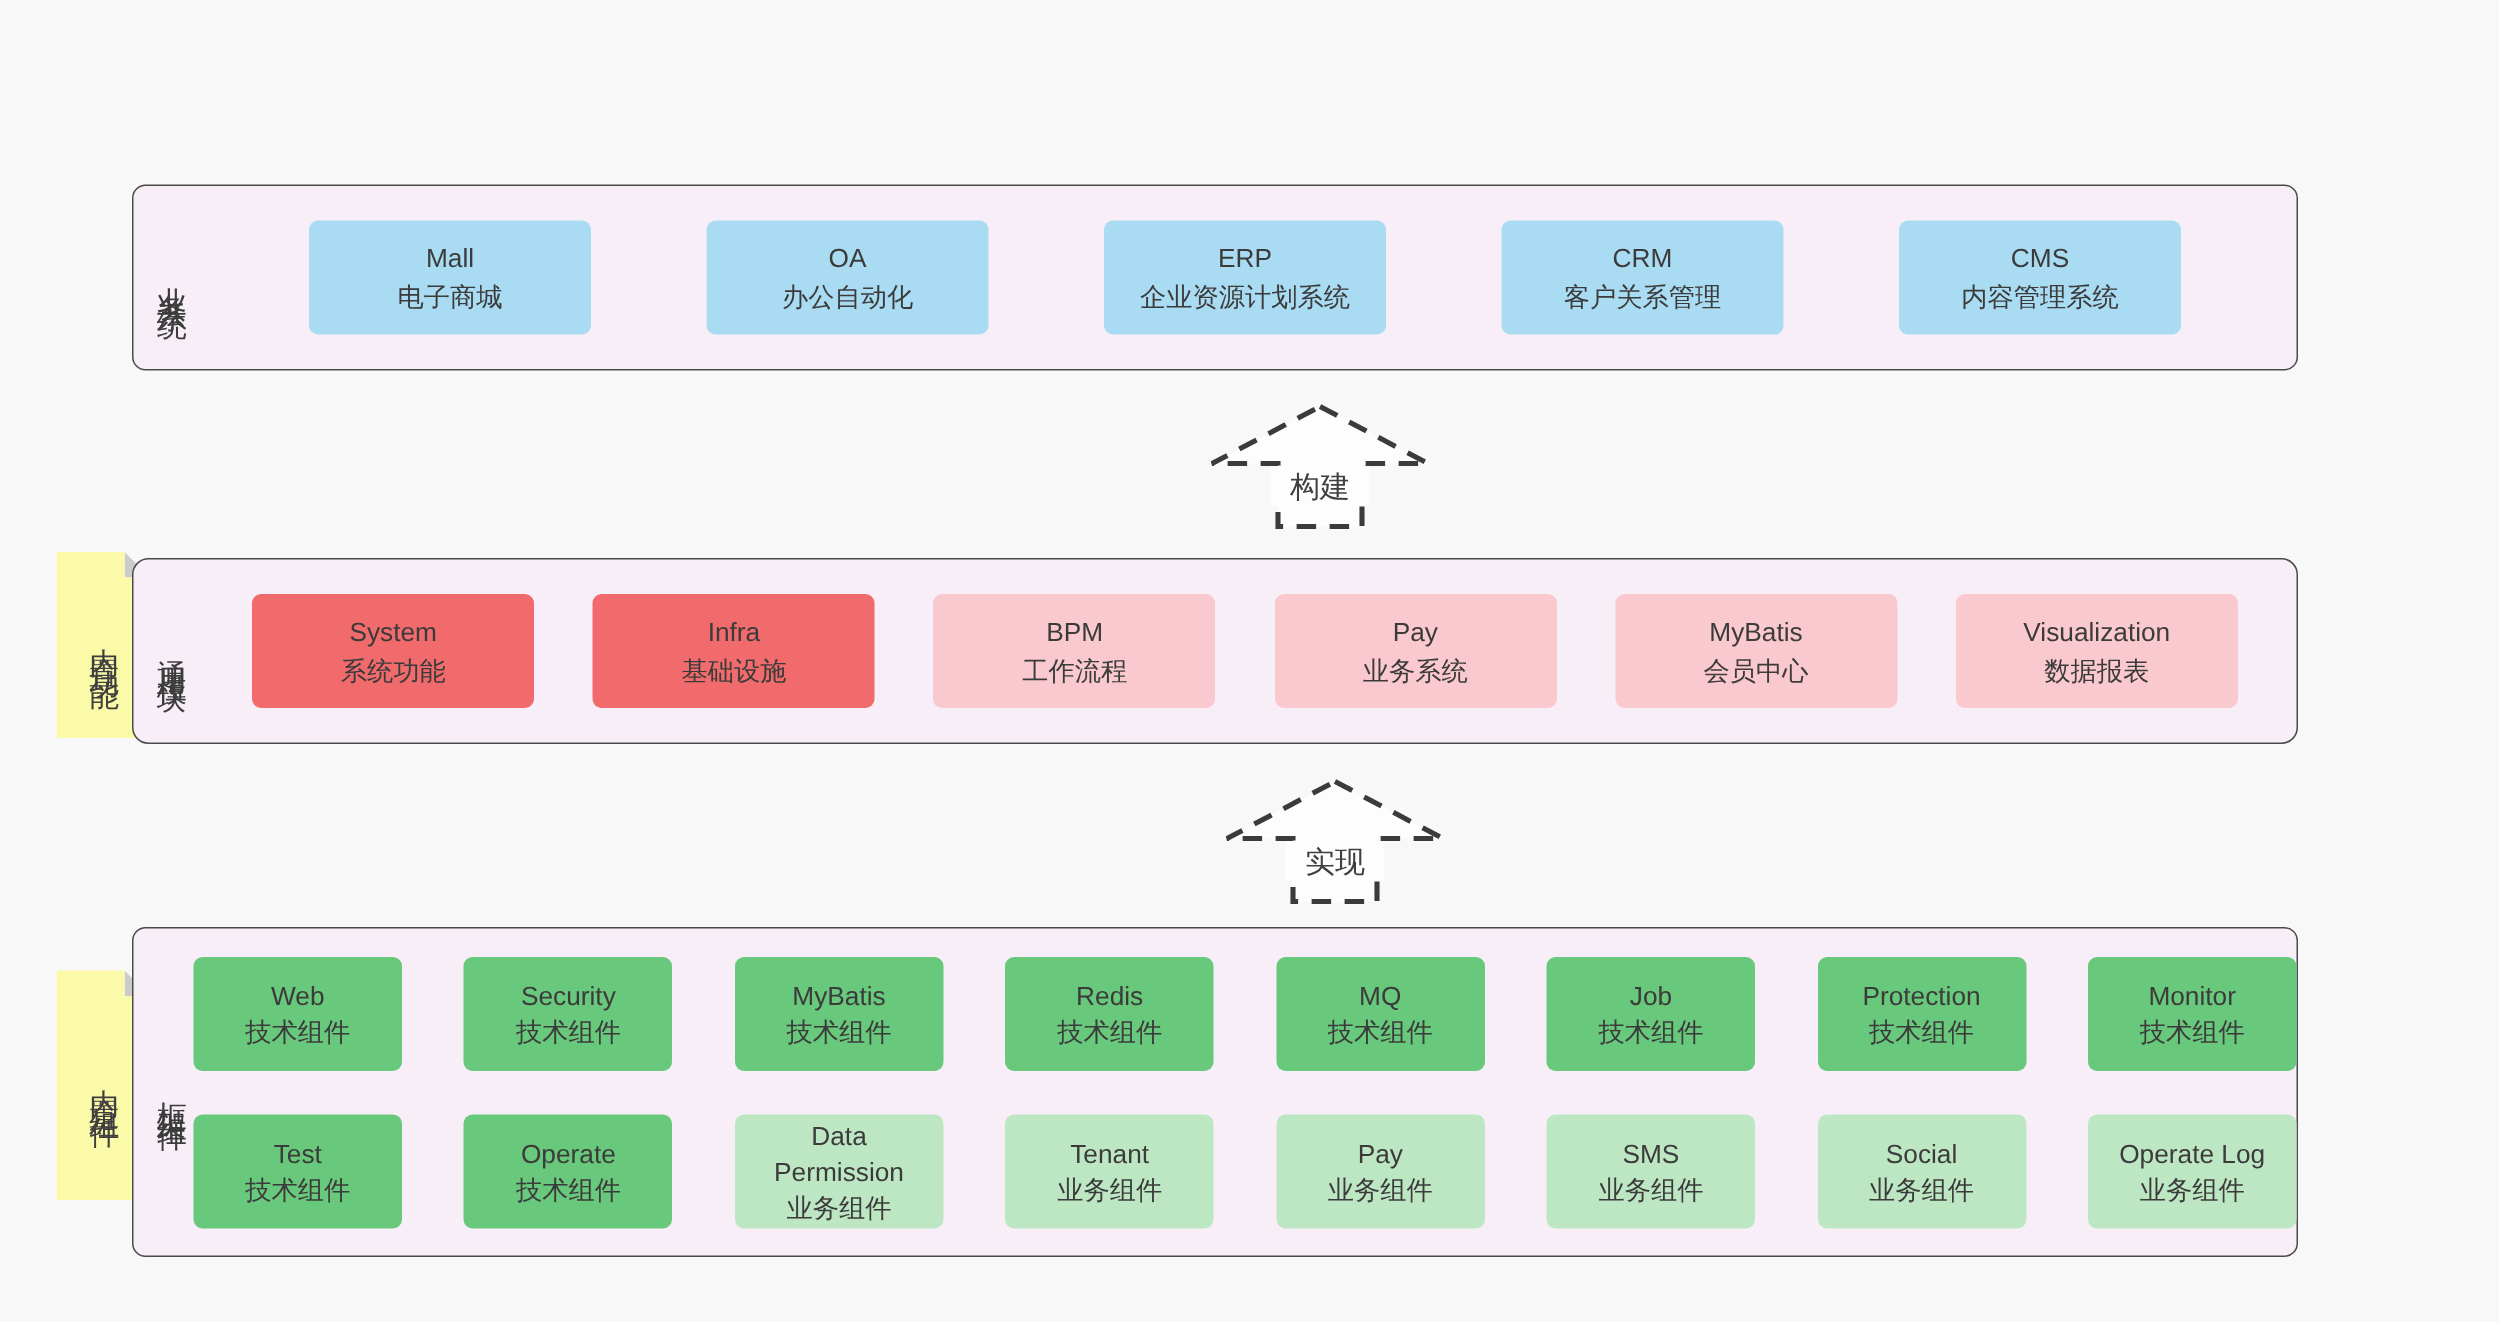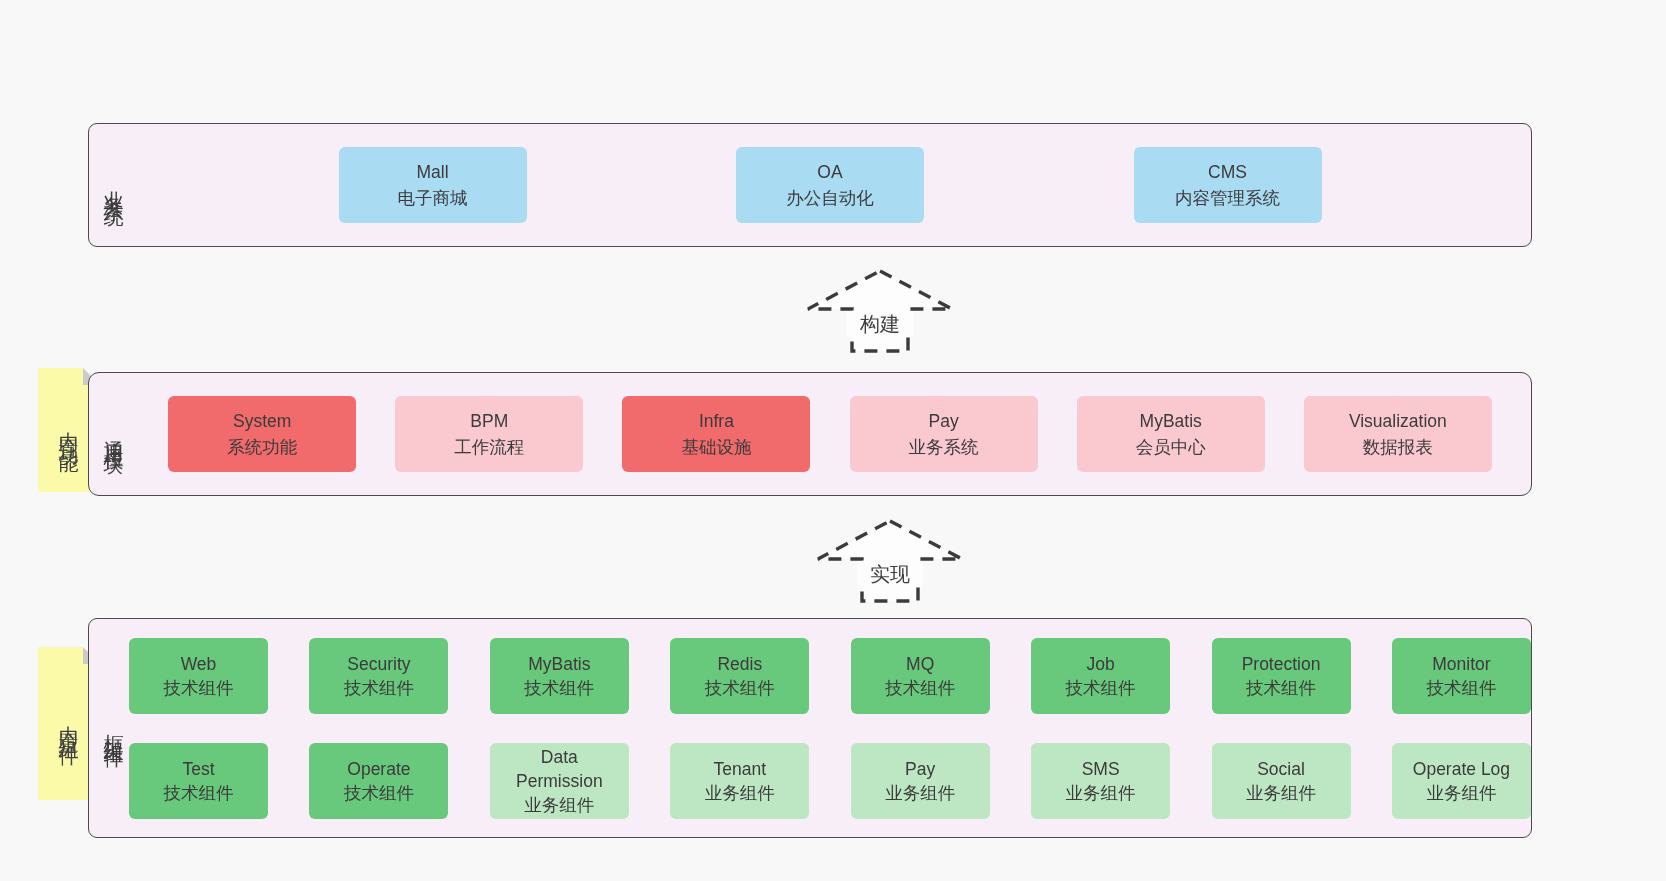--- a/index.html
+++ b/index.html
@@ -67,20 +67,28 @@
     <div class="boxes">
       <div class="box blue">
         <div>Mall</div>
         <div>电子商城</div>
       </div>
       <div class="box blue">
         <div>OA</div>
         <div>办公自动化</div>
       </div>
       <div class="box blue">
+        <div>ERP</div>
+        <div>企业资源计划系统</div>
+      </div>
+      <div class="box blue">
+        <div>CRM</div>
+        <div>客户关系管理</div>
+      </div>
+      <div class="box blue">
         <div>CMS</div>
         <div>内容管理系统</div>
       </div>
     </div>
   </div>
 
   <svg class="arrow" id="arrow-build" width="150" height="86" viewBox="0 0 150 86">
     <polygon points="75,3 147,41 103,41 103,83 47,83 47,41 3,41" fill="#fdfdfd" stroke="#3b3b3b" stroke-width="3.4" stroke-dasharray="13 9"></polygon>
     <rect x="42" y="43" width="66" height="26" fill="#fdfdfd"></rect>
     <text x="75" y="63" text-anchor="middle" font-size="20" fill="#3f3f3f">构建</text>
@@ -89,27 +97,27 @@
   <div class="sticky" id="sticky-common">
     <span class="v">内置功能</span>
   </div>
   <div class="panel" id="panel-common">
     <div class="panel-label">通用模块</div>
     <div class="boxes">
       <div class="box red">
         <div>System</div>
         <div>系统功能</div>
       </div>
-      <div class="box pink">
-        <div>BPM</div>
-        <div>工作流程</div>
-      </div>
       <div class="box red">
         <div>Infra</div>
         <div>基础设施</div>
+      </div>
+      <div class="box pink">
+        <div>BPM</div>
+        <div>工作流程</div>
       </div>
       <div class="box pink">
         <div>Pay</div>
         <div>业务系统</div>
       </div>
       <div class="box pink">
         <div>MyBatis</div>
         <div>会员中心</div>
       </div>
       <div class="box pink">

